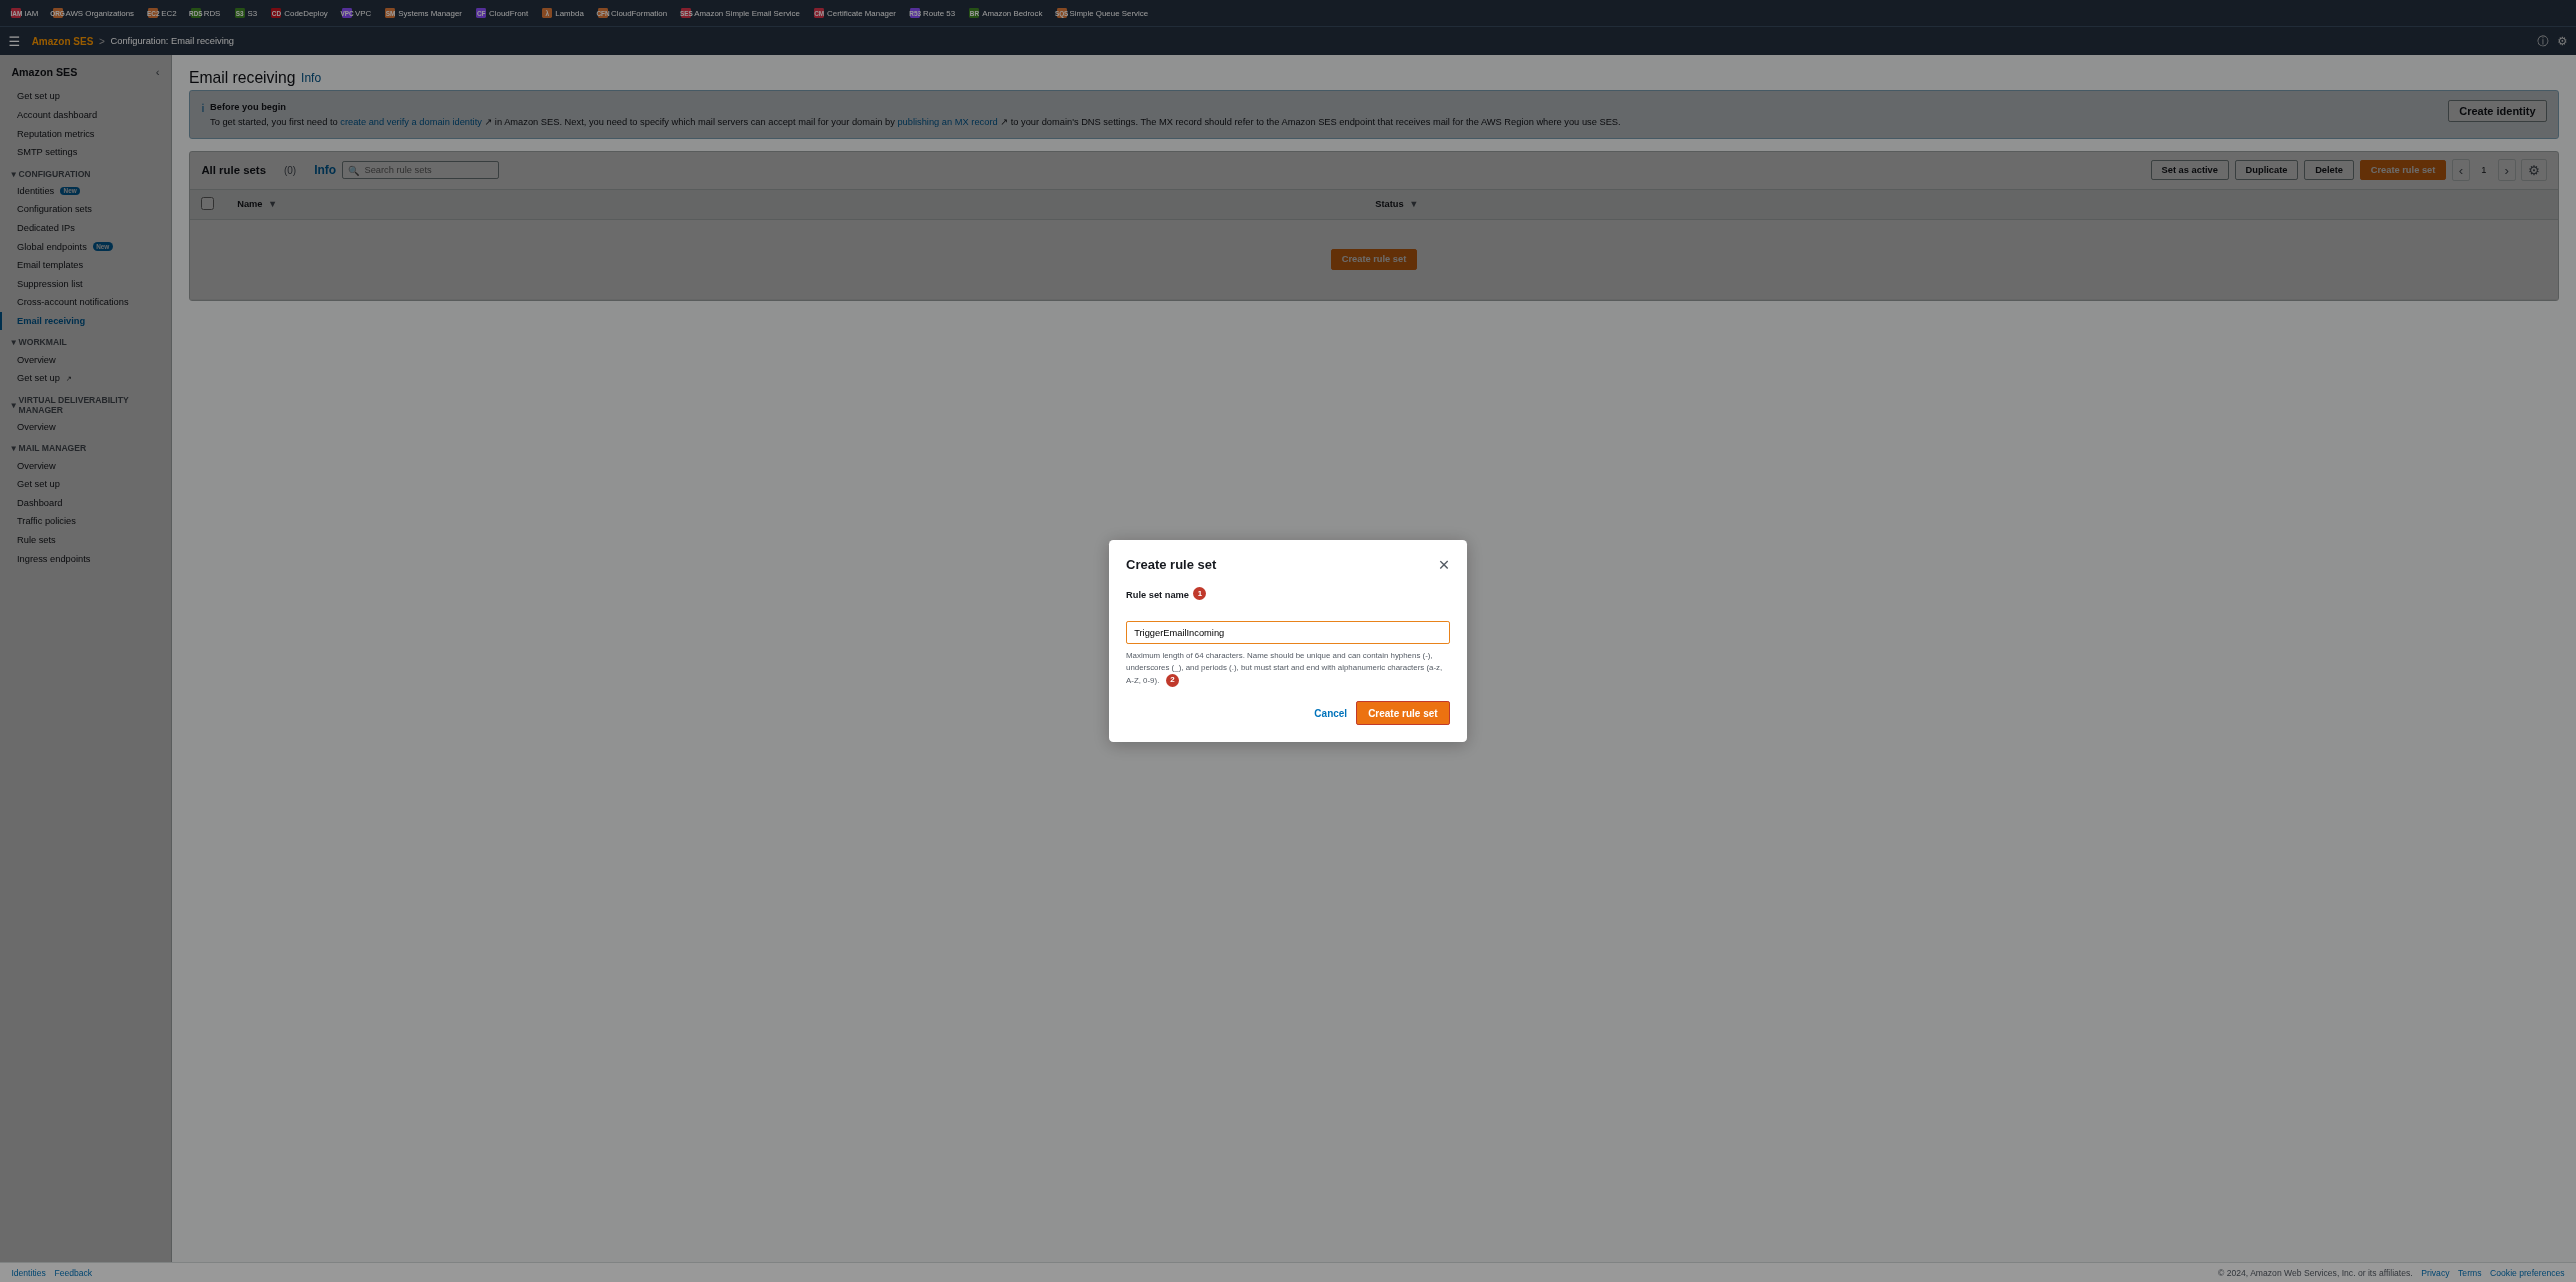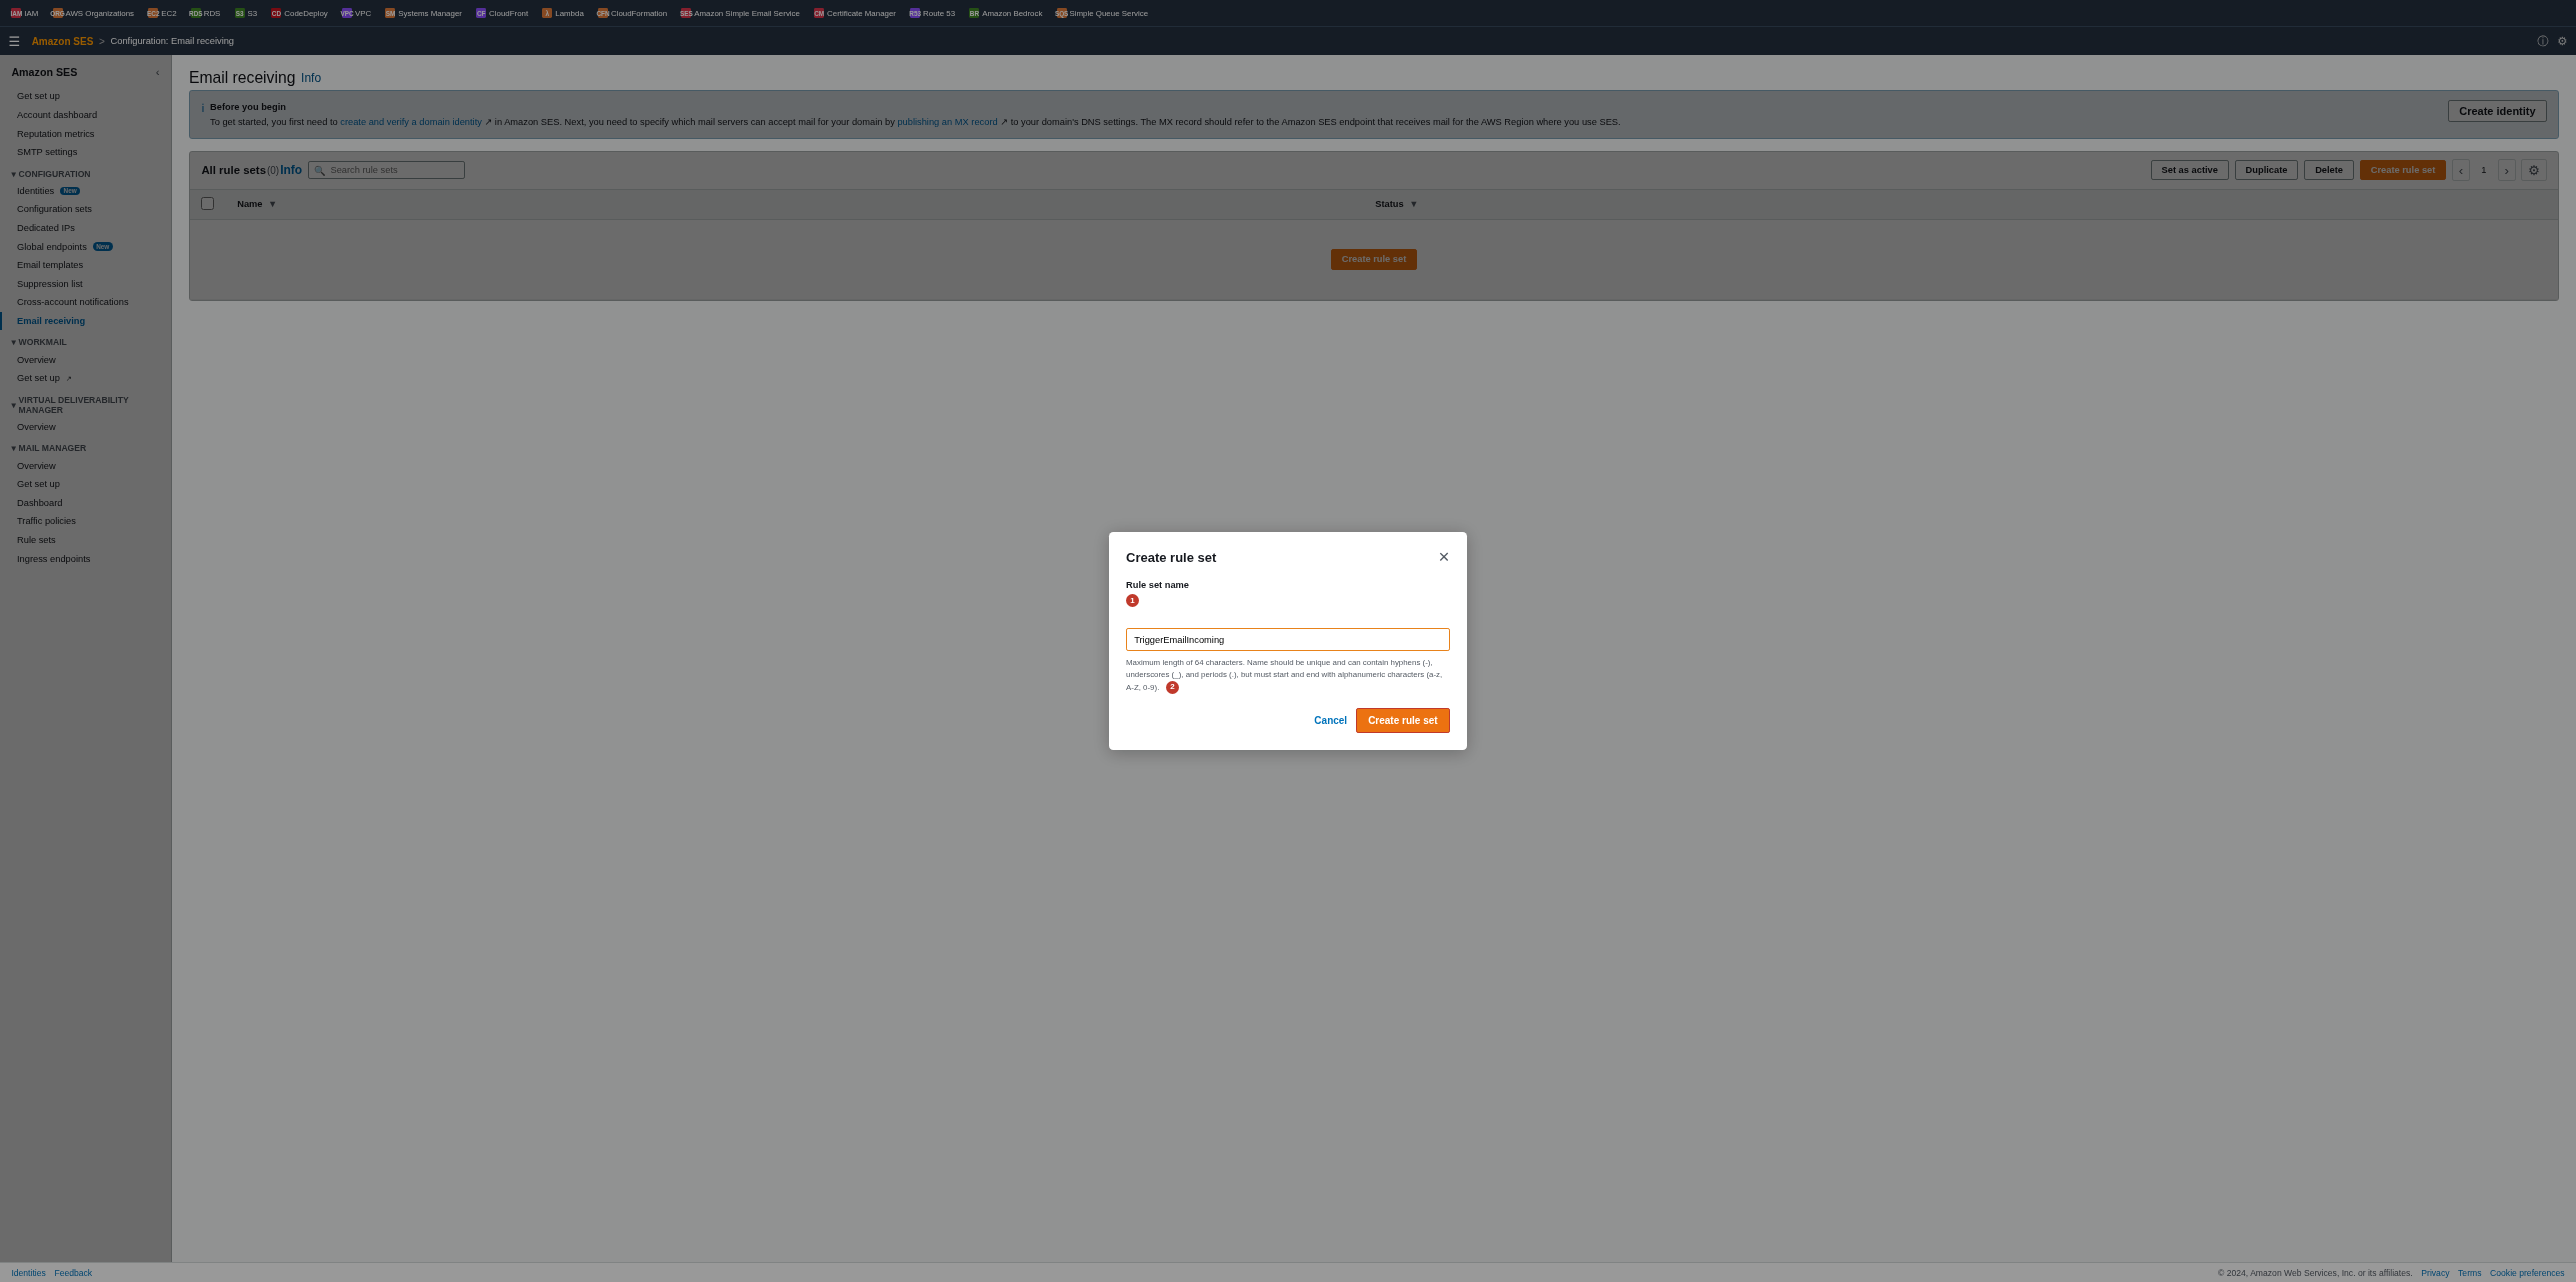--- a/index.html
+++ b/index.html
@@ -146,21 +146,21 @@
       border-radius: 2.1px;
       border: 0.7px solid;
       cursor: pointer;
       font-size: 9.3px;
       font-weight: 600;
       white-space: nowrap;
     }
     .btn-primary { background: #ec7211; border-color: #ec7211; color: #fff; }
     .btn-secondary { background: #fff; border-color: #879596; color: #16191f; }
     .btn-create-identity { background: #fff; border-color: #879596; color: #16191f; font-size: 11px; }
-    .section-title { font-size: 11.4px; font-weight: 700; color: #16191f; display: flex; align-items: center; gap: 1px; }
+    .section-title { font-size: 11.4px; font-weight: 700; color: #16191f; display: flex; align-items: center; gap: 18px; }
     .section-actions { display: flex; gap: 5.7px; align-items: center; }
 
     
     .search-box {
       display: flex;
       align-items: center;
       border: 0.7px solid #879596;
       border-radius: 2.1px;
       background: #fff;
       padding: 2.9px 5.7px;
@@ -224,21 +224,21 @@
       box-shadow: 0 2.9px 17px rgba(0,0,0,0.25);
     }
     .modal-header {
       display: flex;
       align-items: center;
       justify-content: space-between;
       margin-bottom: 14.3px;
     }
     .modal-title { font-size: 13px; font-weight: 700; color: #16191f; }
     .modal-close { background: none; border: none; font-size: 14.3px; cursor: pointer; color: #545b64; padding: 0; }
-    .modal-label { font-size: 9.3px; font-weight: 700; color: #16191f; margin-bottom: 21px; display: flex; align-items: flex-start; gap: 4.3px; flex-direction: column; }
+    .modal-label { font-size: 9.3px; font-weight: 700; color: #16191f; margin-bottom: 21px; display: flex; align-items: flex-end; gap: 4.3px; }
     .step-badge {
       background: #c0392b;
       color: #fff;
       border-radius: 50%;
       width: 13px;
       height: 13px;
       font-size: 7.9px;
       font-weight: 700;
       display: flex;
       align-items: center;

